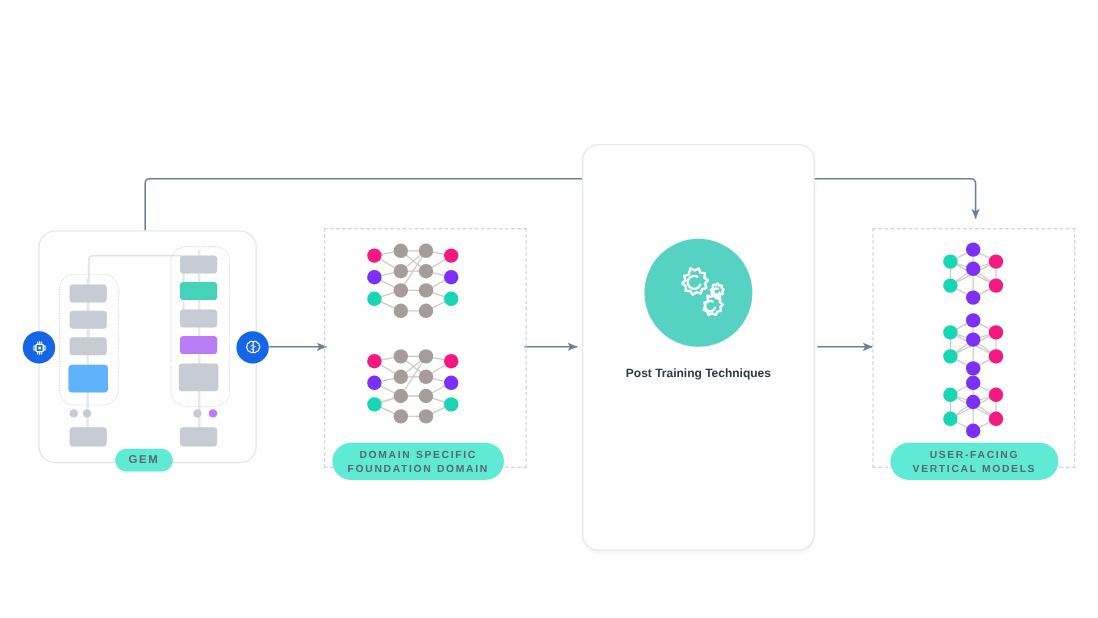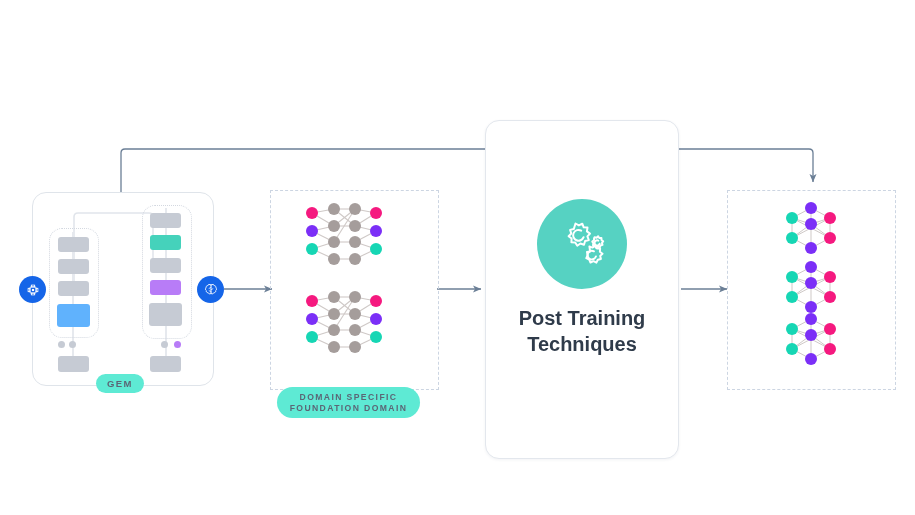--- a/index.html
+++ b/index.html
@@ -54,21 +54,21 @@
     position:absolute;left:485px;top:120px;width:192px;height:337px;
     background:#ffffff;border:1px solid #e3e7ed;border-radius:14px;
     box-shadow:0 1px 3px rgba(40,55,80,.06);
     display:flex;flex-direction:column;align-items:center;
   }
   #pt-icon-circle{
     width:90px;height:90px;border-radius:50%;background:#56d2c2;
     margin-top:78px;display:flex;align-items:center;justify-content:center;
   }
   #pt-title{
-    margin-top:16px;color:#2f3b4a;font-size:20px;font-weight:700;
+    margin-top:16px;color:#2f3b4a;font-size:10px;font-weight:700;
     text-align:center;line-height:1.32;width:160px;
   }
   #pt-sub{
     margin-top:11px;color:#9aa3b1;font-size:12.4px;text-align:center;
     line-height:1.5;width:172px;
   }
 
   
   .netwrap{position:absolute;}
   .netwrap svg{display:block;}
@@ -243,21 +243,21 @@
       <circle cx="52" cy="8" r="6" fill="#a59d9b"></circle>
       <circle cx="52" cy="25" r="6" fill="#a59d9b"></circle>
       <circle cx="52" cy="41" r="6" fill="#a59d9b"></circle>
       <circle cx="52" cy="58" r="6" fill="#a59d9b"></circle>
       <circle cx="73" cy="12" r="6" fill="#f5197f"></circle>
       <circle cx="73" cy="30" r="6" fill="#7b2ff7"></circle>
       <circle cx="73" cy="48" r="6" fill="#16d6b4"></circle>
     </svg>
   </div>
 
-  <div class="pill" style="left:277px;top:387px;width:143px;height:31px;font-size:8.6px;">
+  <div class="pill" style="left:277px;top:369px;width:143px;height:31px;font-size:8.6px;">
     <span>DOMAIN SPECIFIC</span>
     <span>FOUNDATION DOMAIN</span>
   </div>
 
   <div id="center-card">
     <div id="pt-icon-circle">
       <svg width="56" height="56" viewBox="0 0 56 56">
         <g fill="none" stroke="#ffffff" stroke-width="2" stroke-linejoin="round" stroke-linecap="round">
           <path d="M21.5 7.5 l3.4 1.9 3.4-1.7 1.4 3.6 3.8 .3 -.6 3.8 3.1 2.2 -2.6 2.8 1.4 3.6 -3.7 1 -1.1 3.7 -3.6-1.2 -3.1 2.2 -2.1-3.2 -3.8-.2 .2-3.8 -3.0-2.3 2.7-2.7 -1.2-3.6 3.7-.9z"></path>
           <path d="M27.2 14.6a5.4 5.4 0 1 0 2.4 6.6"></path>
@@ -350,14 +350,18 @@
       <circle cx="28" cy="8" r="6" fill="#7b2ff7"></circle>
       <circle cx="9" cy="18" r="6" fill="#16d6b4"></circle>
       <circle cx="47" cy="18" r="6" fill="#f5197f"></circle>
       <circle cx="28" cy="24" r="6" fill="#7b2ff7"></circle>
       <circle cx="9" cy="38" r="6" fill="#16d6b4"></circle>
       <circle cx="47" cy="38" r="6" fill="#f5197f"></circle>
       <circle cx="28" cy="48" r="6" fill="#7b2ff7"></circle>
     </svg>
   </div>
 
+  <div class="pill" style="left:742px;top:369px;width:140px;height:31px;font-size:8.6px;">
+    <span>USER-FACING</span>
+    <span>VERTICAL MODELS</span>
+  </div>
 
 </div>
 
 </body></html>

